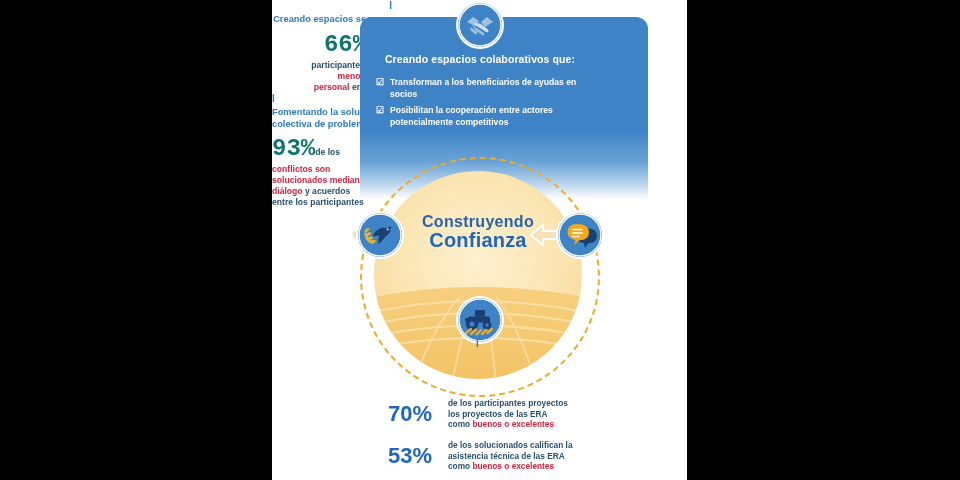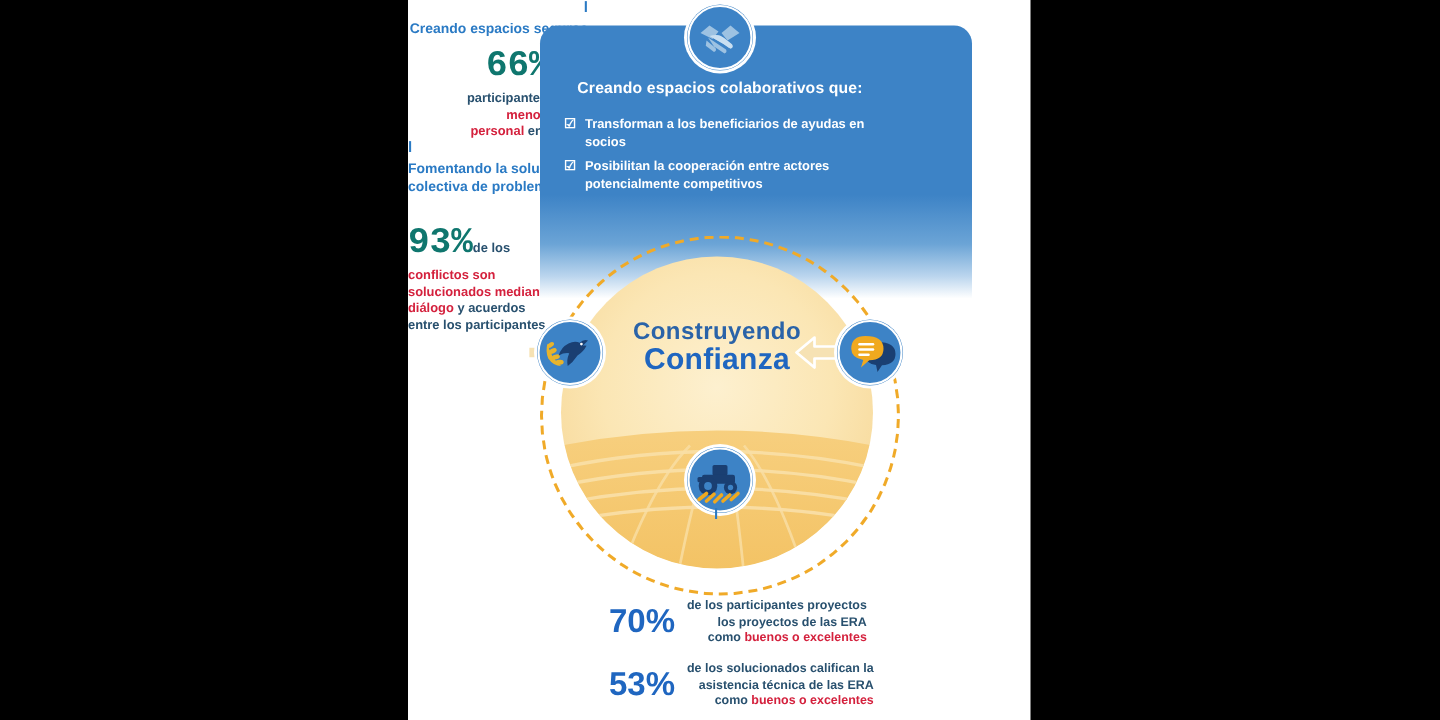--- a/index.html
+++ b/index.html
@@ -72,21 +72,21 @@
 
   #left-block{left:18px;top:272px;width:120px;text-align:right;}
   #right-block{left:300px;top:264px;width:118px;text-align:left;}
 
   
   #bottom-lead{
     position:absolute;left:94px;top:350px;width:226px;text-align:center;
     color:#2a7ac4;font-size:9.6px;font-weight:bold;line-height:12.5px;
     font-family:"Liberation Sans Narrow","Liberation Sans",sans-serif;
   }
-  .stat-row{position:absolute;left:126px;width:240px;display:flex;align-items:center;gap:8px;text-align:right;}
+  .stat-row{position:absolute;left:116px;width:240px;display:flex;align-items:center;gap:8px;}
   #stat-row-0{top:398px;}
   #stat-row-1{top:440px;}
   .stat-row .num{color:#1f66c0;font-size:22px;font-weight:bold;font-family:"Liberation Sans Narrow","Liberation Sans",sans-serif;min-width:52px;}
   .stat-row .txt{font-size:8.3px;font-weight:bold;line-height:10.6px;color:#28506e;}
 
   svg{display:block;}
 </style>
 </head>
 <body>
 
@@ -228,21 +228,21 @@
         <span class="red">siente</span><br>
         <span class="red">menor riesgo</span><br>
         <span class="red">personal</span>
         <span class="blue-d">en la ERA</span>
       </div>
     </div>
 
     <div id="right-block">
       <div class="tick" style="position:static;display:block;">l</div>
       <div class="side-label" style="position:static;display:block;margin-top:2px;">Fomentando la solución colectiva de problemas:</div>
-      <div style="margin-top:19px;">
+      <div style="margin-top:5px;">
         <span class="pct-big">93%</span><span class="stat-body blue-d">de los</span>
       </div>
       <div class="stat-body" style="margin-top:2px;">
         <span class="red">conflictos son</span><br>
         <span class="red">solucionados mediante</span><br>
         <span class="red">diálogo</span>
         <span class="blue-d">y acuerdos</span><br>
         <span class="blue-d">entre los participantes</span>
       </div>
     </div>

